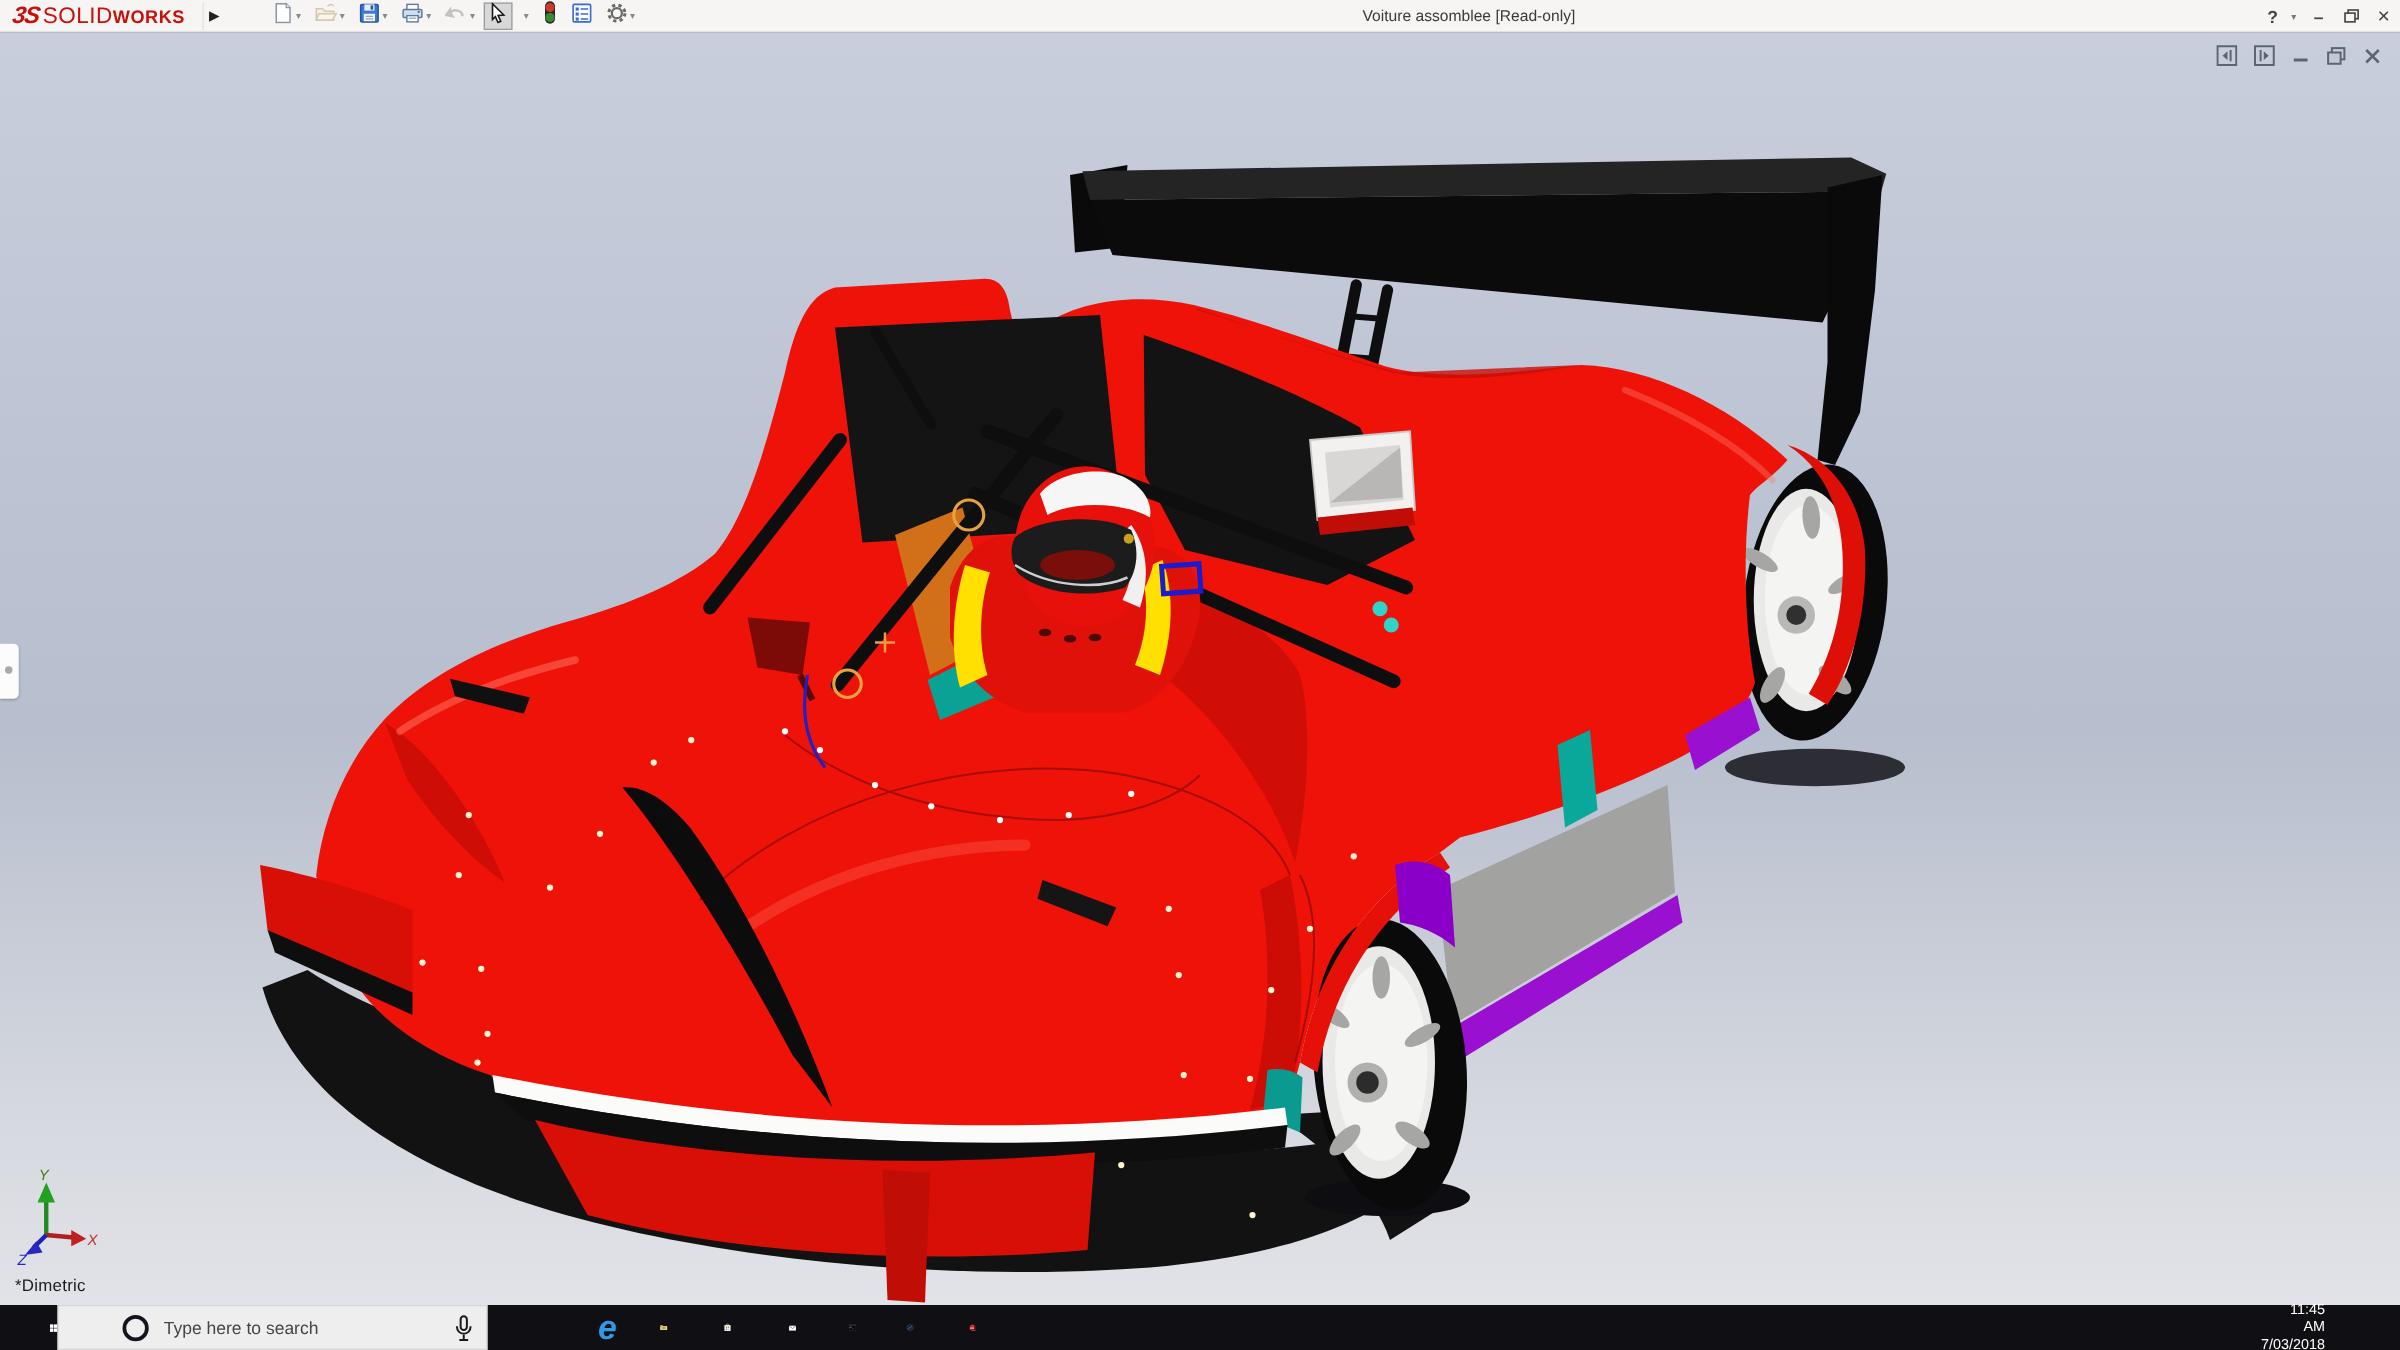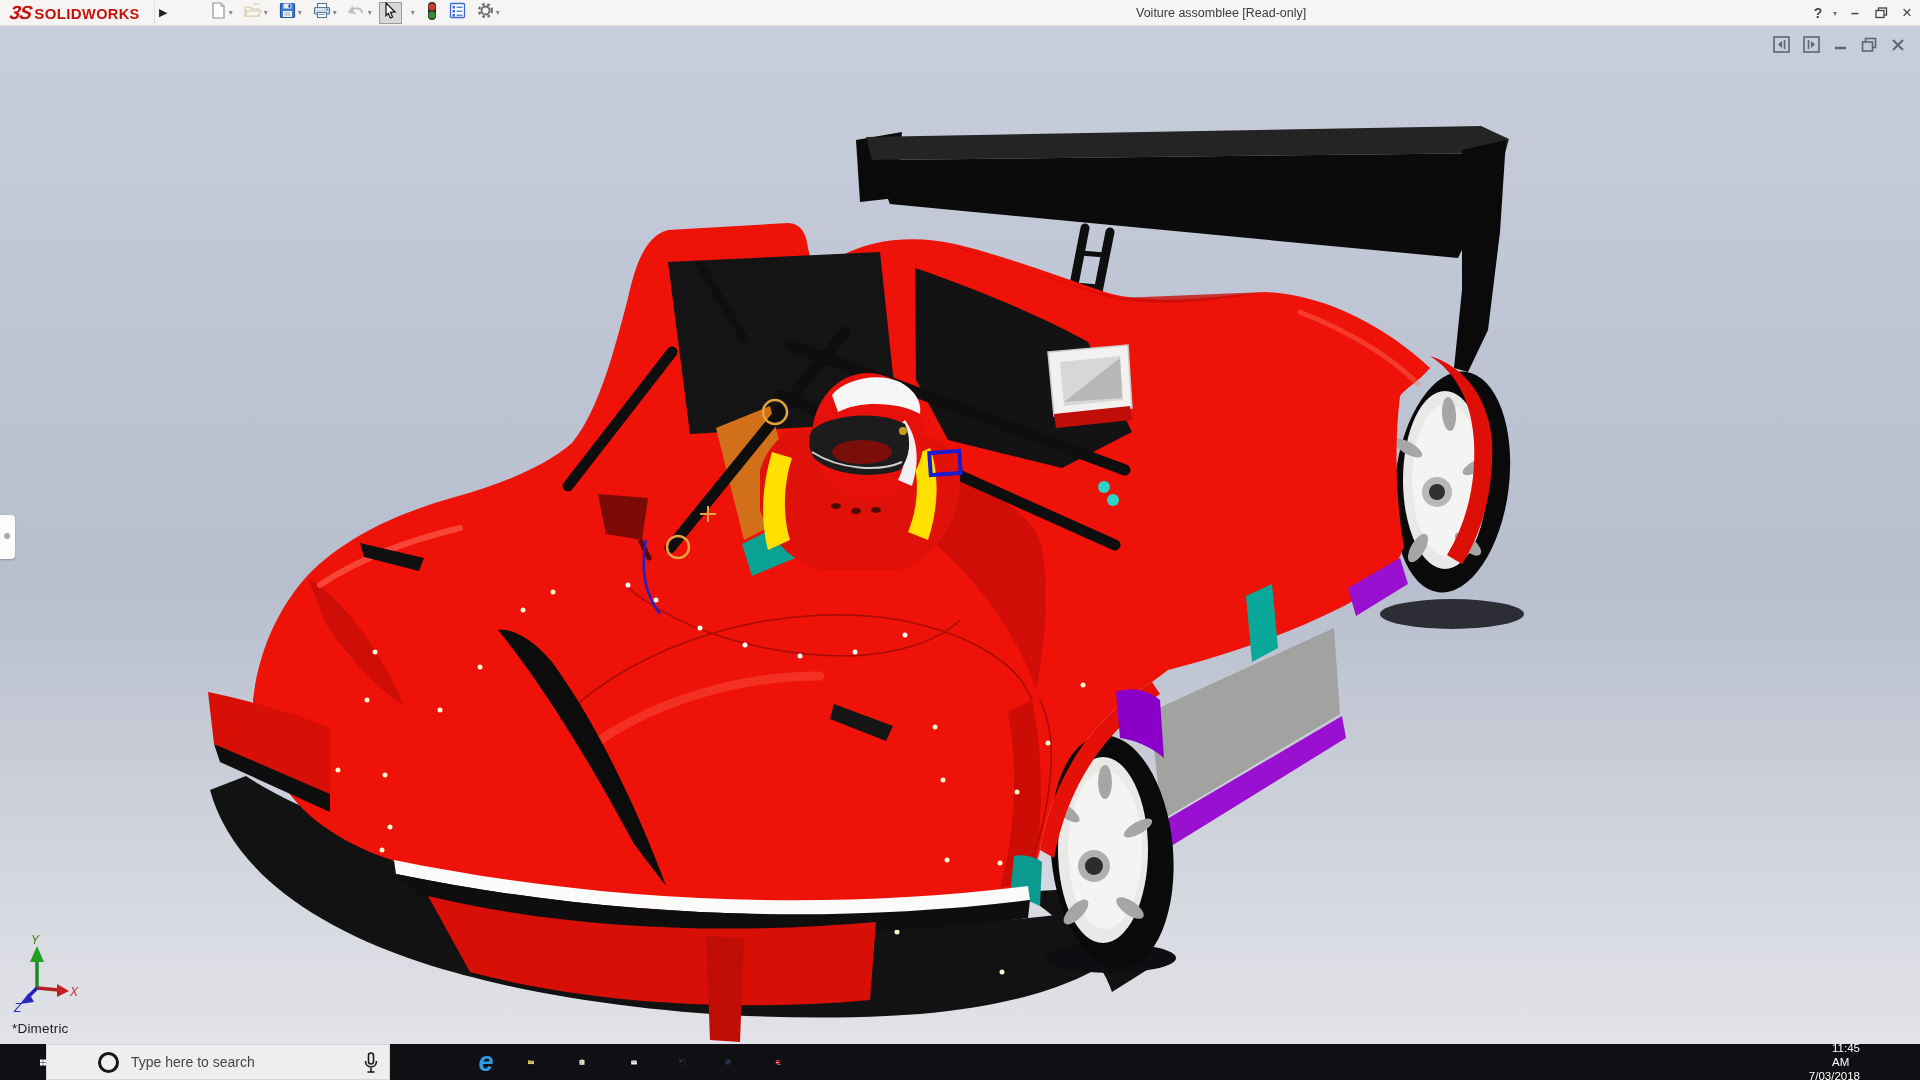--- a/index.html
+++ b/index.html
@@ -3,28 +3,28 @@
 <meta charset="utf-8">
 <style>
   html,body{margin:0;padding:0;background:#000;}
   *{box-sizing:border-box;font-family:"Liberation Sans",sans-serif;}
   .screen{position:relative;width:1920px;height:1080px;overflow:hidden;background:#000;}
 
   
   .titlebar{position:absolute;left:0;top:0;width:1920px;height:26px;background:#f6f5f4;border-bottom:1px solid #dddbd9;display:flex;align-items:center;}
   .logo{display:flex;align-items:baseline;margin-left:10px;color:#c8100b;white-space:nowrap;}
   .logo-mark{font-size:19px;font-weight:800;font-style:italic;transform:skewX(-10deg);letter-spacing:-1px;margin-right:3px;}
-  .logo-solid{font-size:15px;font-weight:bold;letter-spacing:.4px;}
+  .logo-solid{font-size:18px;font-weight:normal;letter-spacing:.4px;}
   .logo-works{font-size:14.5px;font-weight:700;letter-spacing:.4px;}
   .flyout{margin-left:14px;width:18px;height:22px;display:flex;align-items:center;justify-content:center;color:#222;font-size:11px;border-left:1px solid #e2e0de;cursor:default;}
   .tbar{display:flex;align-items:center;margin-left:34px;gap:3px;}
   .tb-btn{height:22px;display:flex;align-items:center;padding:0 3px;border:1px solid transparent;}
   .tb-btn.pressed{background:#d8d8d8;border:1px solid #9b9b9b;}
   .tb-caret{font-size:8px;color:#8a8a8a;margin-left:2px;}
-  .doc-title{position:absolute;left:1136px;top:0;height:26px;line-height:26px;font-size:12.5px;color:#3a3a3a;white-space:nowrap;text-align:right;}
+  .doc-title{position:absolute;left:1090px;top:0;height:26px;line-height:26px;font-size:12.5px;color:#3a3a3a;white-space:nowrap;text-align:right;}
   .win-ctrls{position:absolute;right:0;top:0;height:26px;display:flex;align-items:center;color:#444;}
   .wc{width:26px;text-align:center;font-size:14px;cursor:default;}
   .wc-help{font-size:14px;font-weight:bold;width:20px;}
   .wc-caret{font-size:8px;color:#777;width:14px;}
   .wc-min{font-weight:bold;}
   .wc-restore{display:flex;align-items:center;justify-content:center;}
   .wc-close{font-size:17px;}
 
   
   .viewport{position:absolute;left:0;top:26px;width:1920px;height:1018px;
@@ -40,21 +40,21 @@
   .tk{position:absolute;top:0;height:36px;display:flex;align-items:center;justify-content:center;padding-left:40px;}
   .start{left:0;width:46px;}
   .searchbox{left:46px;width:344px;background:#eeeeee;border:1px solid #d6d6d6;justify-content:flex-start;}
   .cortana-ring{width:21px;height:21px;border:3px solid #14141c;border-radius:50%;margin-left:11px;}
   .search-text{margin-left:12px;font-size:14px;color:#454545;}
   .mic{position:absolute;right:10px;top:7px;}
   .taskview{left:392px;width:40px;}
   .app{width:46px;}
   .edge-e{font-size:27px;font-weight:bold;color:#2e9be6;font-style:italic;line-height:28px;}
   .tray-icon{width:30px;}
-  .clock{left:1798px;width:62px;flex-direction:column;align-items:flex-end;justify-content:center;color:#fff;font-size:11.5px;line-height:14px;text-align:left;}
+  .clock{left:1798px;width:62px;flex-direction:column;align-items:flex-end;justify-content:center;color:#fff;font-size:11.5px;line-height:14px;text-align:right;}
 </style>
 </head>
 <body>
 
 <div class="screen">
 
   <header class="titlebar">
     <div class="logo">
       <span class="logo-mark">3S</span>
       <span class="logo-solid">SOLID</span>

